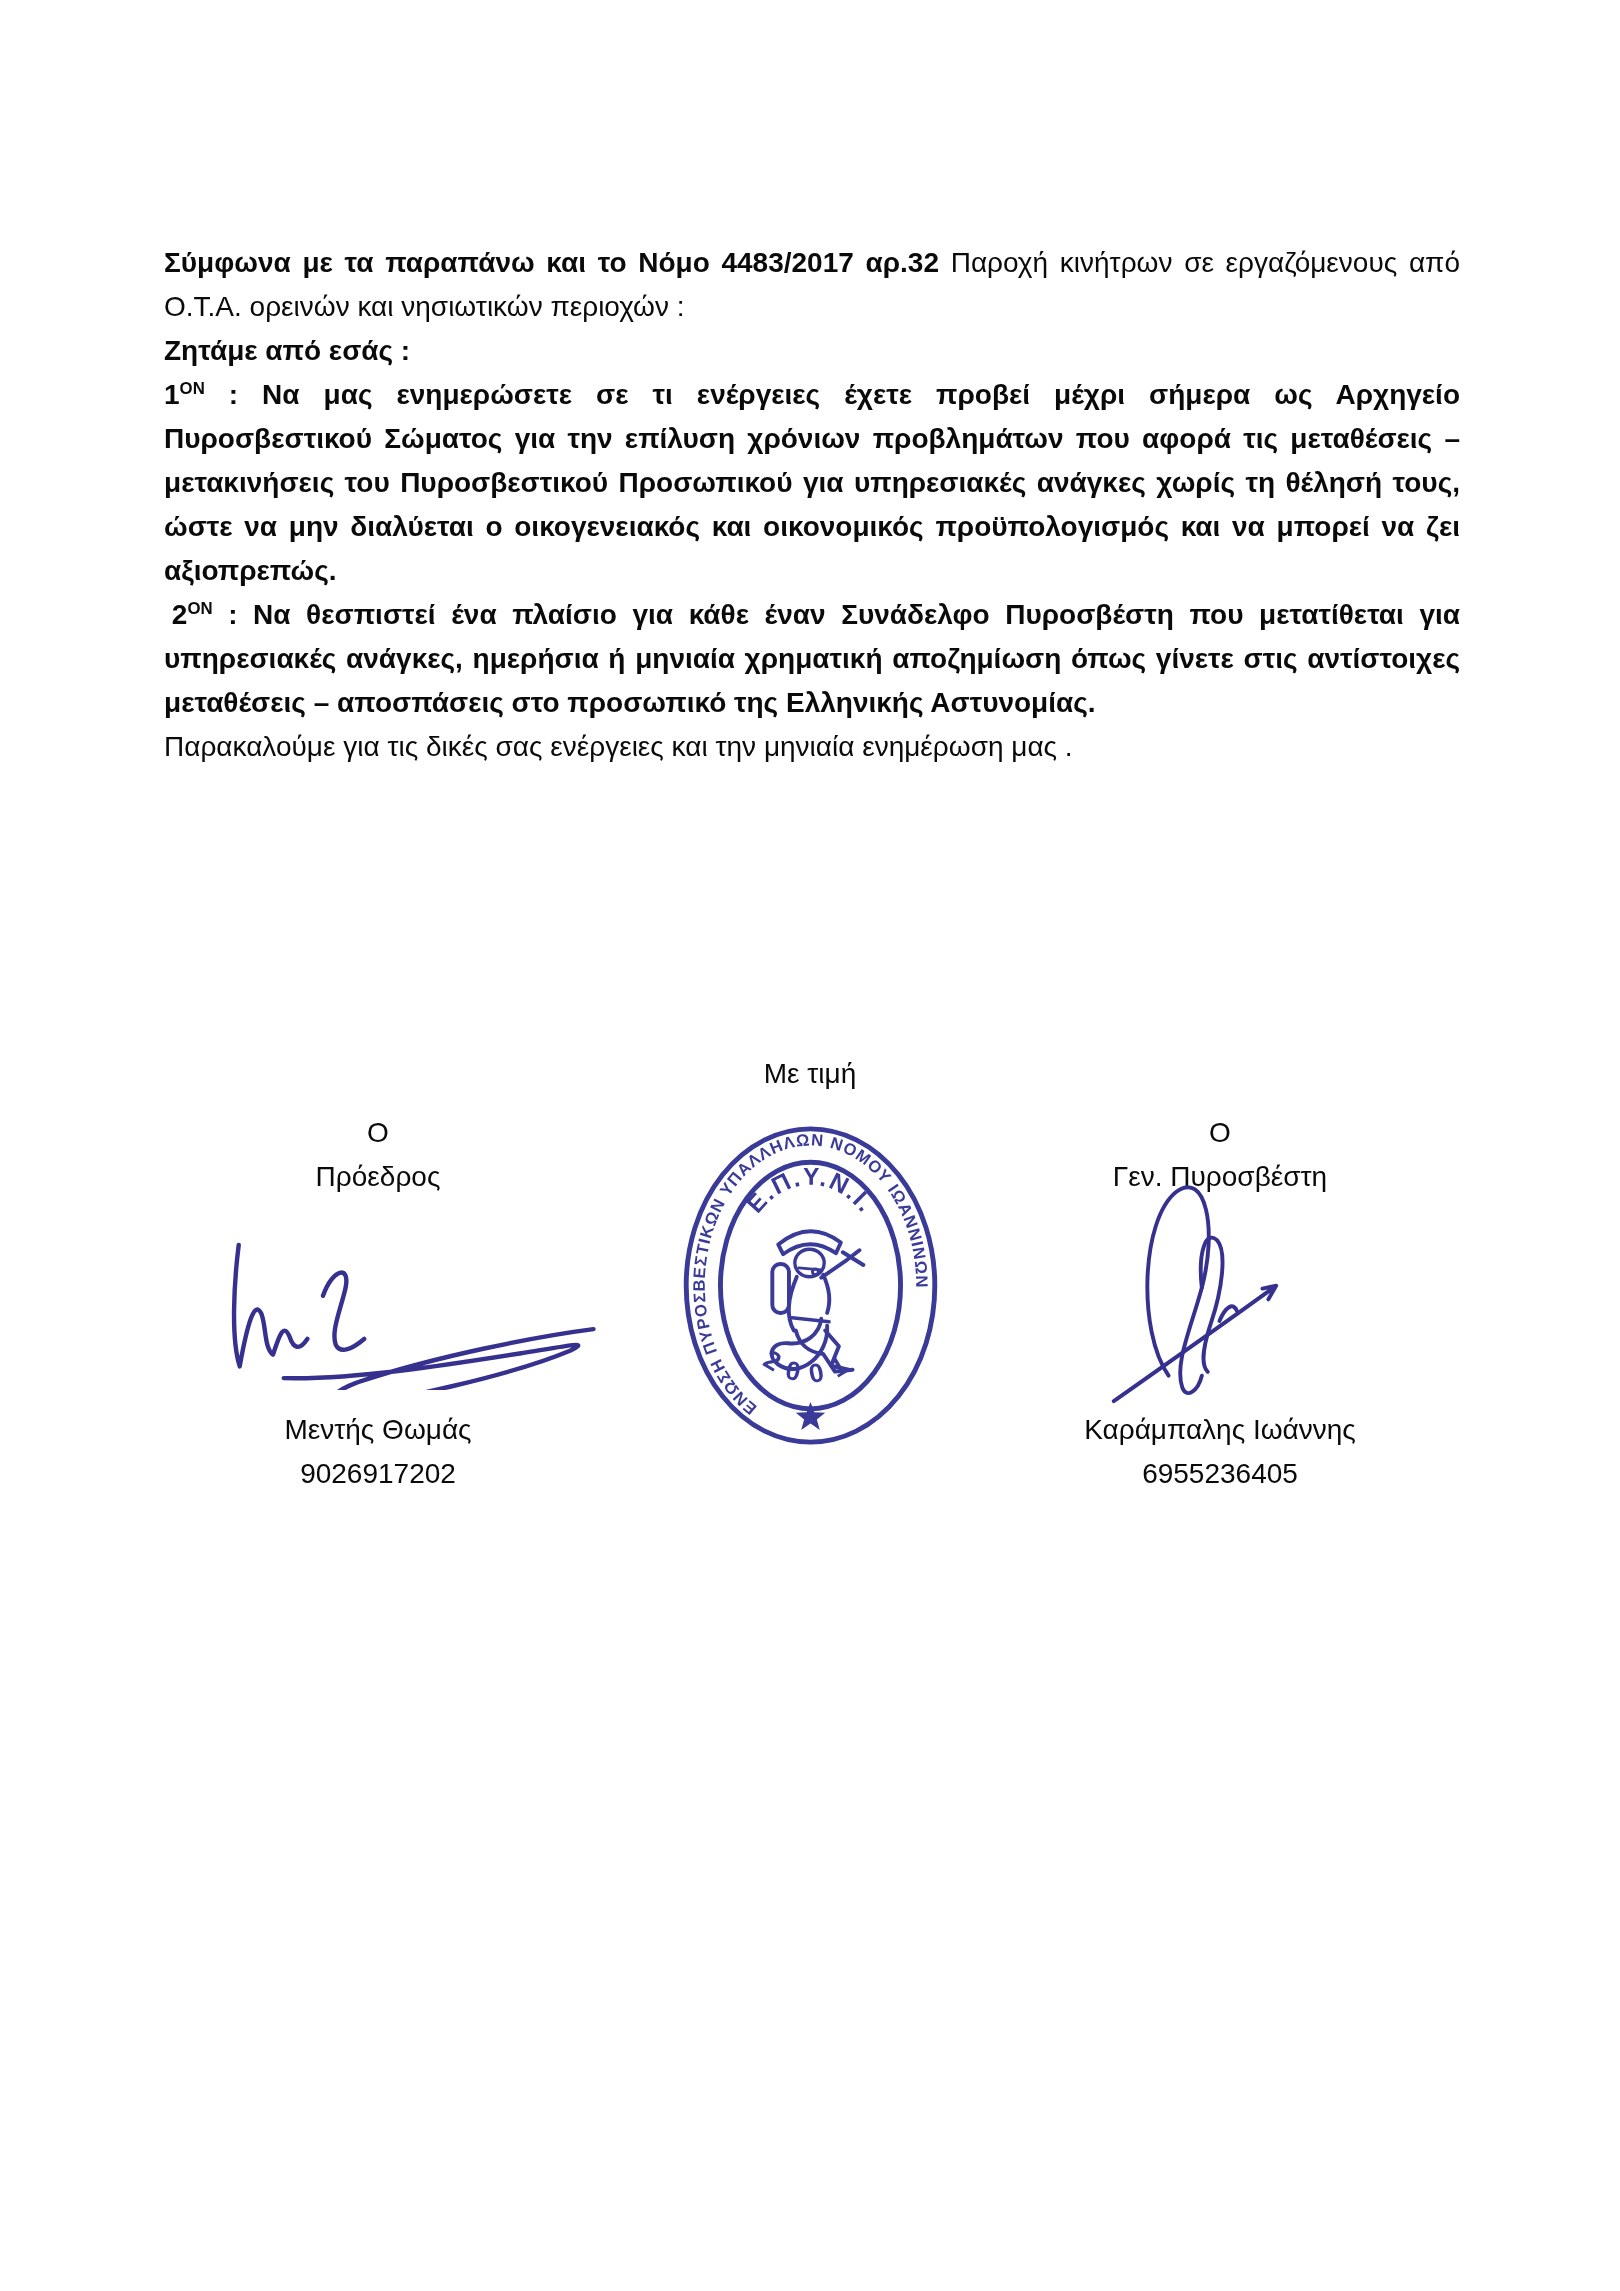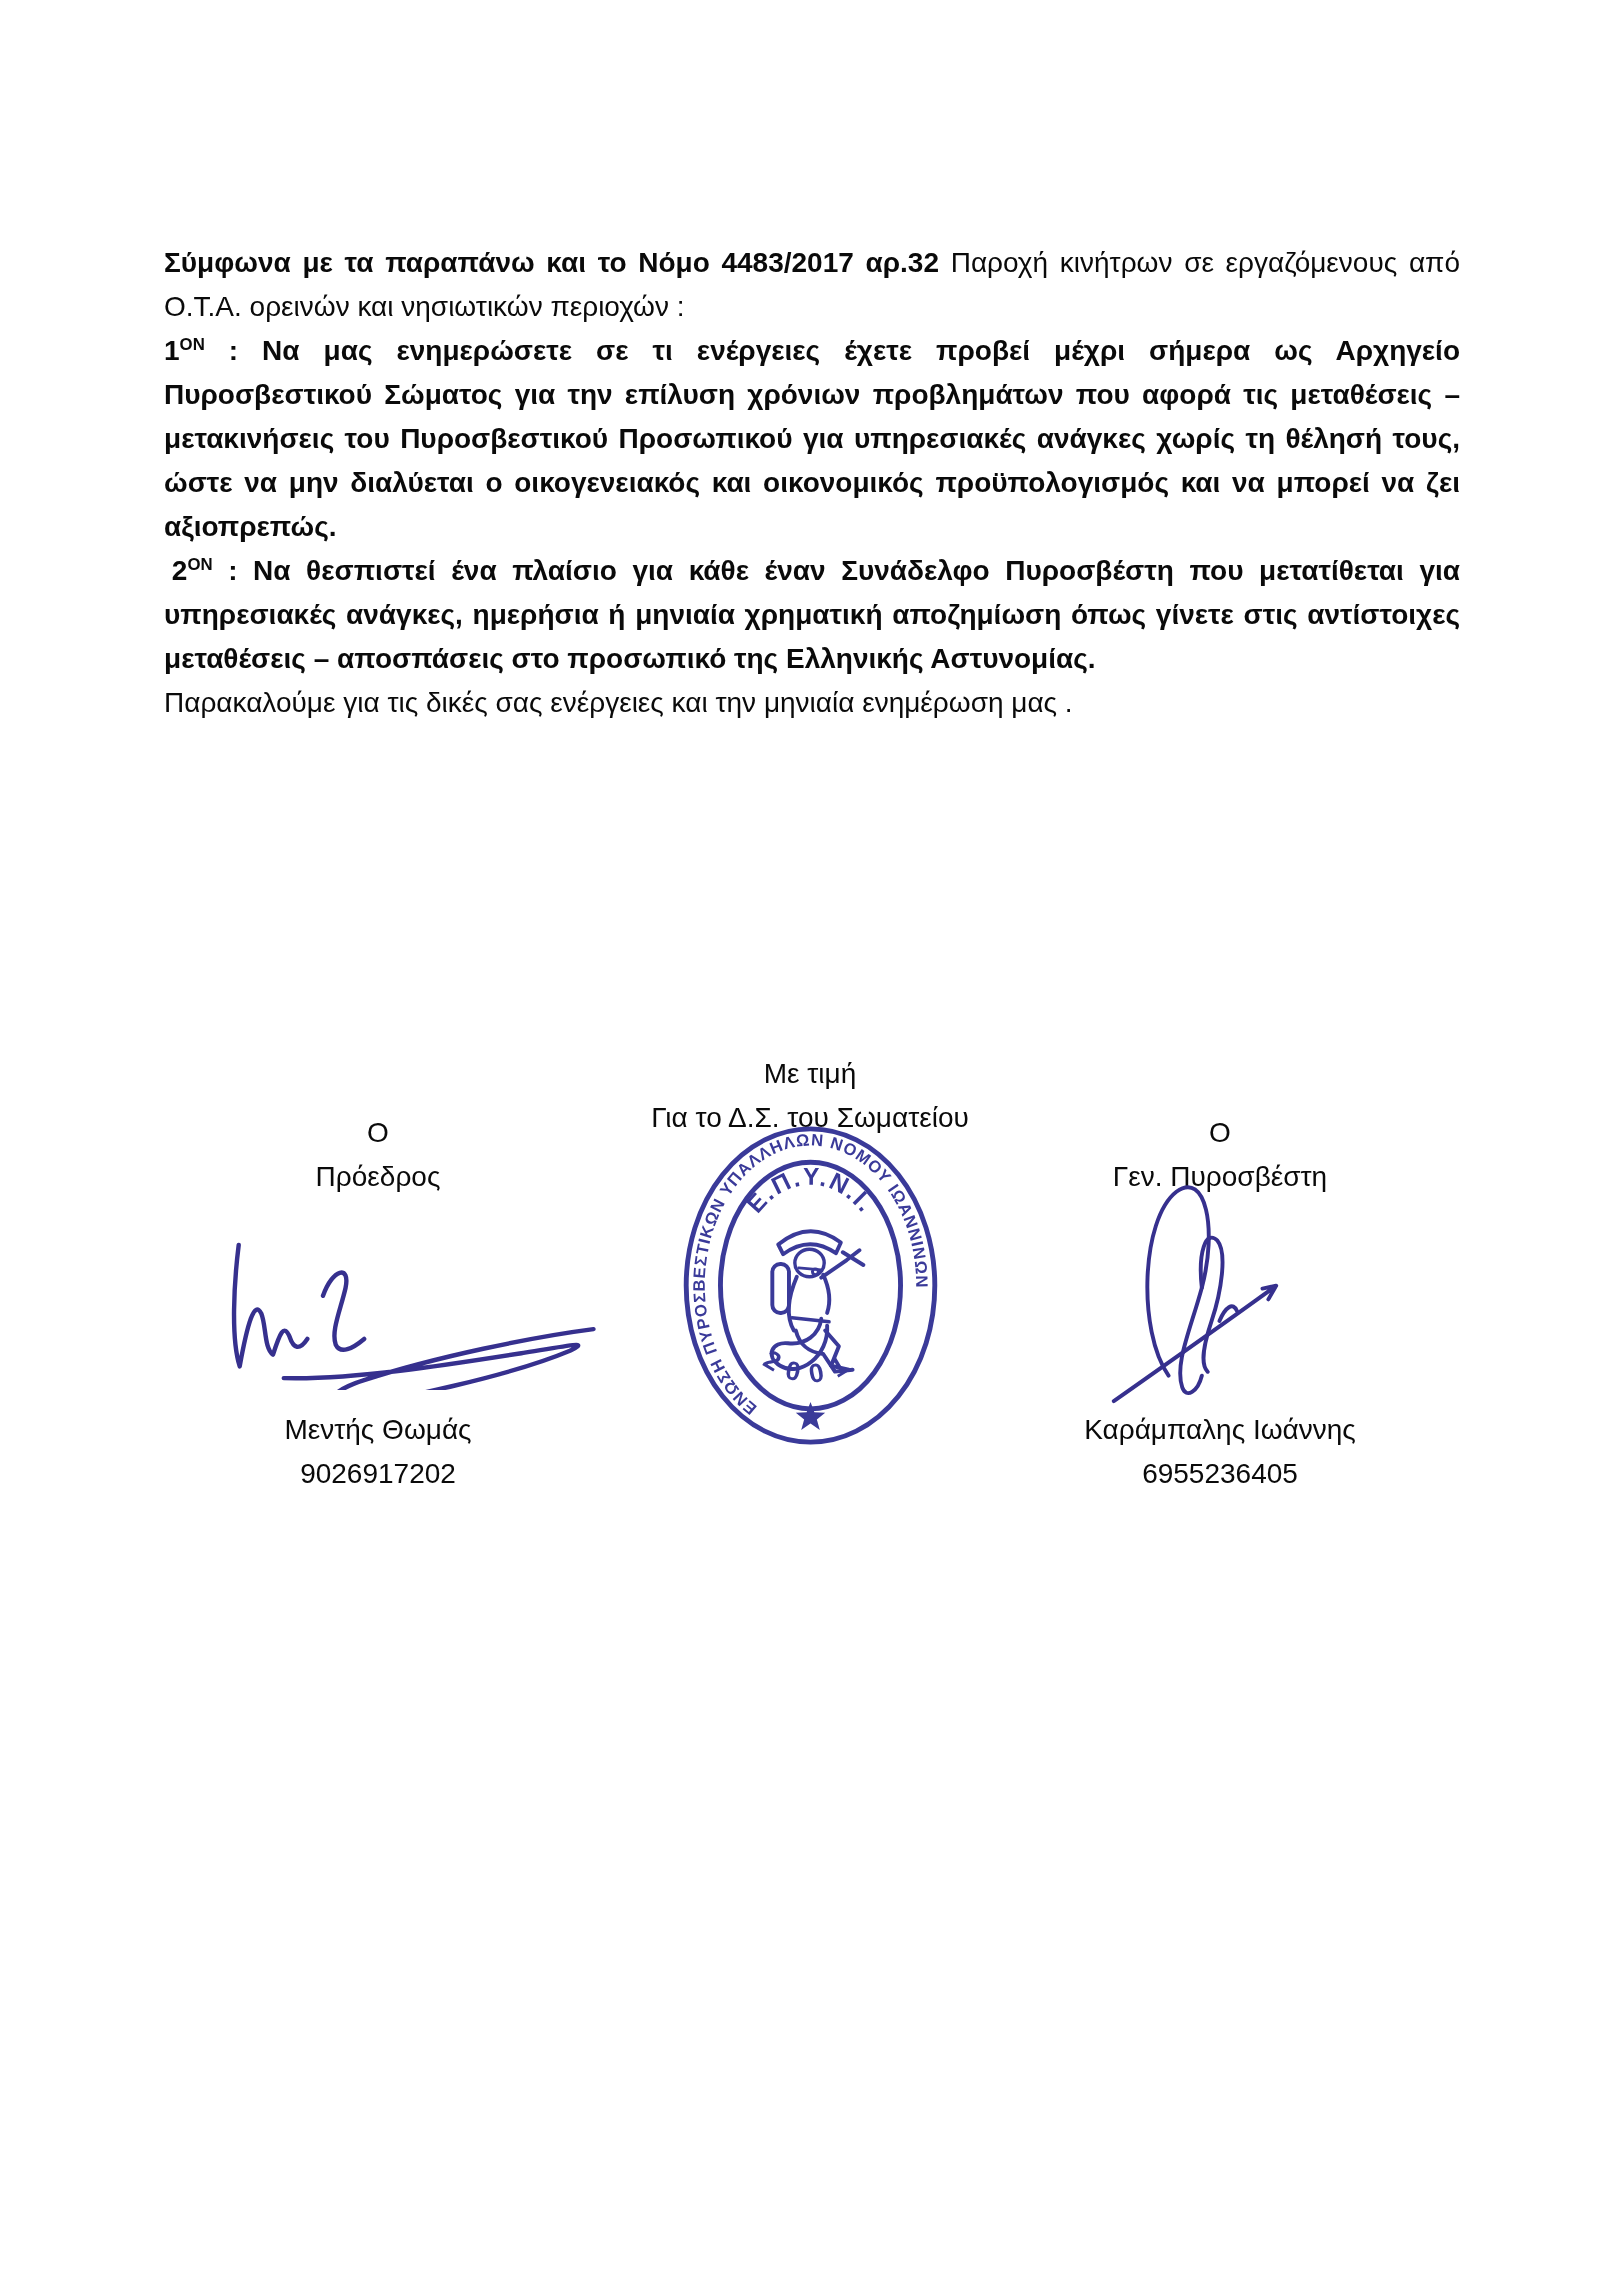--- a/index.html
+++ b/index.html
@@ -33,31 +33,31 @@
   .stamp-text { font-family:"Liberation Sans", sans-serif; font-weight:bold; fill:#3a3a99; }
 </style>
 </head>
 <body>
 
 <div class="page">
 
   <div class="content">
     <p class="p-intro"><span class="lead-bold">Σύμφωνα με τα παραπάνω και το Νόμο 4483/2017 αρ.32</span><span> Παροχή κινήτρων σε εργαζόμενους από Ο.Τ.Α. ορεινών και νησιωτικών περιοχών :</span></p>
 
+    <p class="p-heading">Ζητάμε από εσάς :</p>
 
     <p class="p-item"><span>1</span><sup>ΟΝ</sup><span> : Να μας ενημερώσετε σε τι ενέργειες έχετε προβεί μέχρι σήμερα ως Αρχηγείο Πυροσβεστικού Σώματος για την επίλυση χρόνιων προβλημάτων που αφορά τις μεταθέσεις – μετακινήσεις του Πυροσβεστικού Προσωπικού για υπηρεσιακές ανάγκες χωρίς τη θέλησή τους, ώστε να μην διαλύεται ο οικογενειακός και οικονομικός προϋπολογισμός και να μπορεί να ζει αξιοπρεπώς.</span></p>
 
     <p class="p-item indent-sm"><span>2</span><sup>ΟΝ</sup><span> : Να θεσπιστεί ένα πλαίσιο για κάθε έναν Συνάδελφο Πυροσβέστη που μετατίθεται για υπηρεσιακές ανάγκες, ημερήσια ή μηνιαία χρηματική αποζημίωση όπως γίνετε στις αντίστοιχες μεταθέσεις – αποσπάσεις στο προσωπικό της Ελληνικής Αστυνομίας.</span></p>
 
     <p class="p-request">Παρακαλούμε για τις δικές σας ενέργειες και την μηνιαία ενημέρωση μας .</p>
   </div>
 
   <div class="valediction">
     <div>Με τιμή</div>
-    <div>Για το Δ.Σ. του Σωματείου</div>
   </div>
 
   <div class="signatory sig-left">
     <div>Ο</div>
     <div>Πρόεδρος</div>
     <div class="sig-space"></div>
     <div>Μεντής Θωμάς</div>
     <div>9026917202</div>
   </div>
 

